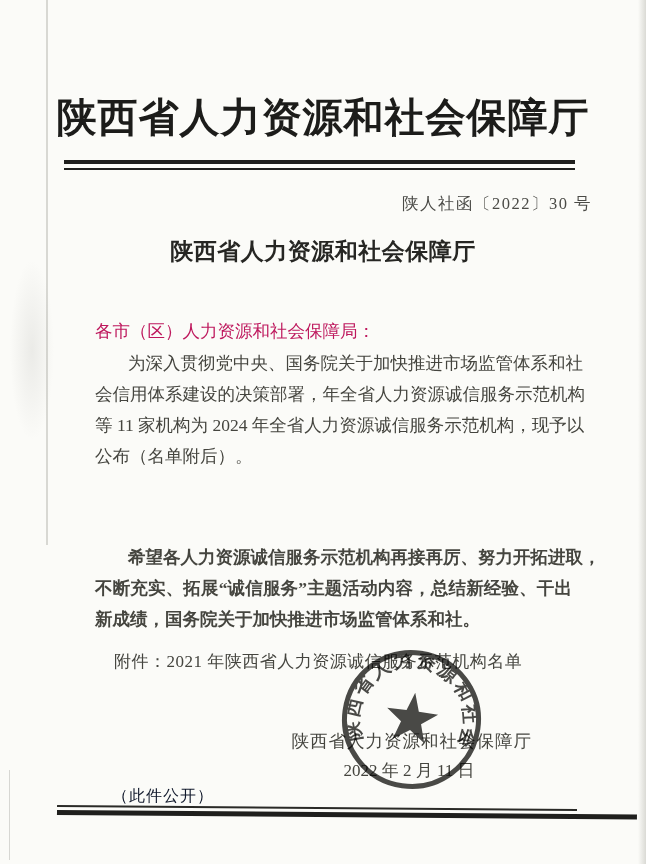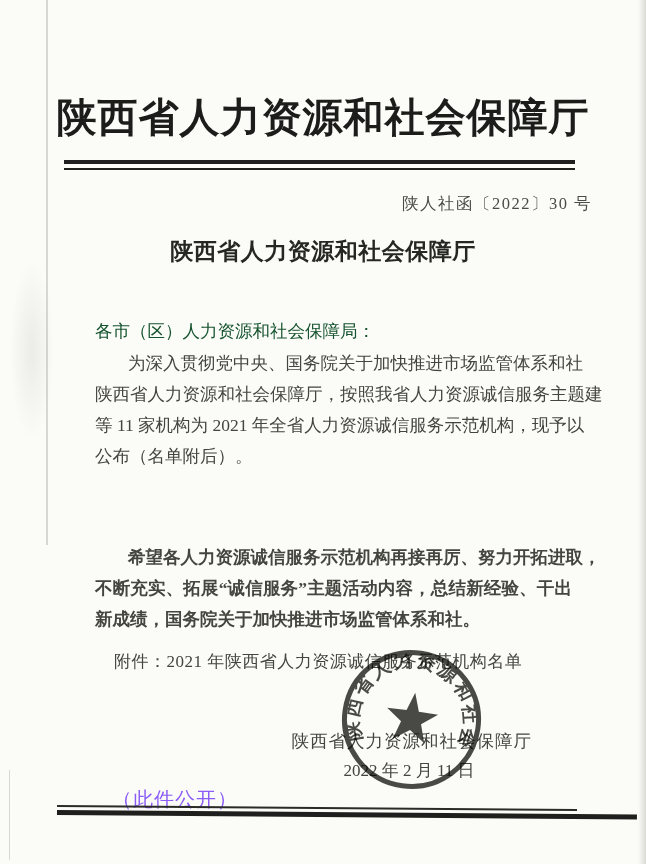--- a/index.html
+++ b/index.html
@@ -46,21 +46,21 @@
     font-size: 16.5px; letter-spacing: 1.5px; color: #4a4a46; margin-top: 8px;
   }
 
   .title { position: absolute; left: 0; right: 0; text-align: center;
     font-size: 23px; font-weight: 700; color: #262623; letter-spacing: 0.5px; }
   .title.l1 { top: 236px; }
   .title.l2 { top: 268px; }
 
   .salutation {
     position: absolute; top: 319px; left: 95px;
-    font-size: 17.5px; color: #14532d;
+    font-size: 17.5px; color: #be185d;
   }
 
   .para { position: absolute; left: 95px; width: 477px; }
   .para1 { top: 348px; }
   .para2 { top: 542px; font-weight: bold; }
   .bline {
     height: 31px; line-height: 31px; font-size: 17.5px; color: #45453f;
     text-align: justify; text-align-last: justify; white-space: nowrap;
   }
   .bline.indent { padding-left: 33px; }
@@ -80,21 +80,21 @@
     font-size: 17px; color: #45453f;
   }
 
   .seal {
     position: absolute; left: 334px; top: 642px;
     mix-blend-mode: multiply; opacity: 0.92;
   }
 
   .public-note {
     position: absolute; top: 786px; left: 112px;
-    font-size: 20px; color: #8b5cf6; letter-spacing: 1px;
+    font-size: 16px; color: #0f172a; letter-spacing: 1px;
   }
 
   .footer-rules {
     position: absolute; top: 805px; left: 57px; width: 580px;
     transform: rotate(0.45deg); transform-origin: left center;
   }
   .fthin  { width: 520px; height: 2px; background: #2a2a27; margin-bottom: 3px; }
   .fthick { width: 580px; height: 5px; background: #1f1f1d; }
 </style>
 </head>
@@ -112,22 +112,22 @@
   <div class="rule thin"></div>
 
   <div class="doc-number">陕人社函〔2022〕30 号</div>
 
   <div class="title l1">陕西省人力资源和社会保障厅</div>
 
   <div class="salutation">各市（区）人力资源和社会保障局：</div>
 
   <div class="para para1">
     <div class="bline indent">为深入贯彻党中央、国务院关于加快推进市场监管体系和社</div>
-    <div class="bline">陕西省人力资源和社会保障厅，按照我省人力资源诚信服务主题建</div>
-    <div class="bline">等 11 家机构为 2021 年全省人力资源诚信服务示范机构，现予以</div>
+    <div class="bline">会信用体系建设的决策部署，年全省人力资源诚信服务示范机构</div>
+    <div class="bline">等 11 家机构为 2024 年全省人力资源诚信服务示范机构，现予以</div>
     <div class="bline lastline">公布（名单附后）。</div>
   </div>
 
   <div class="para para2">
     <div class="bline indent">希望各人力资源诚信服务示范机构再接再厉、努力开拓进取，</div>
     <div class="bline">不断充实、拓展“诚信服务”主题活动内容，总结新经验、干出</div>
     <div class="bline lastline">新成绩，国务院关于加快推进市场监管体系和社。</div>
   </div>
 
   <div class="attachment">附件：2021 年陕西省人力资源诚信服务示范机构名单</div>

